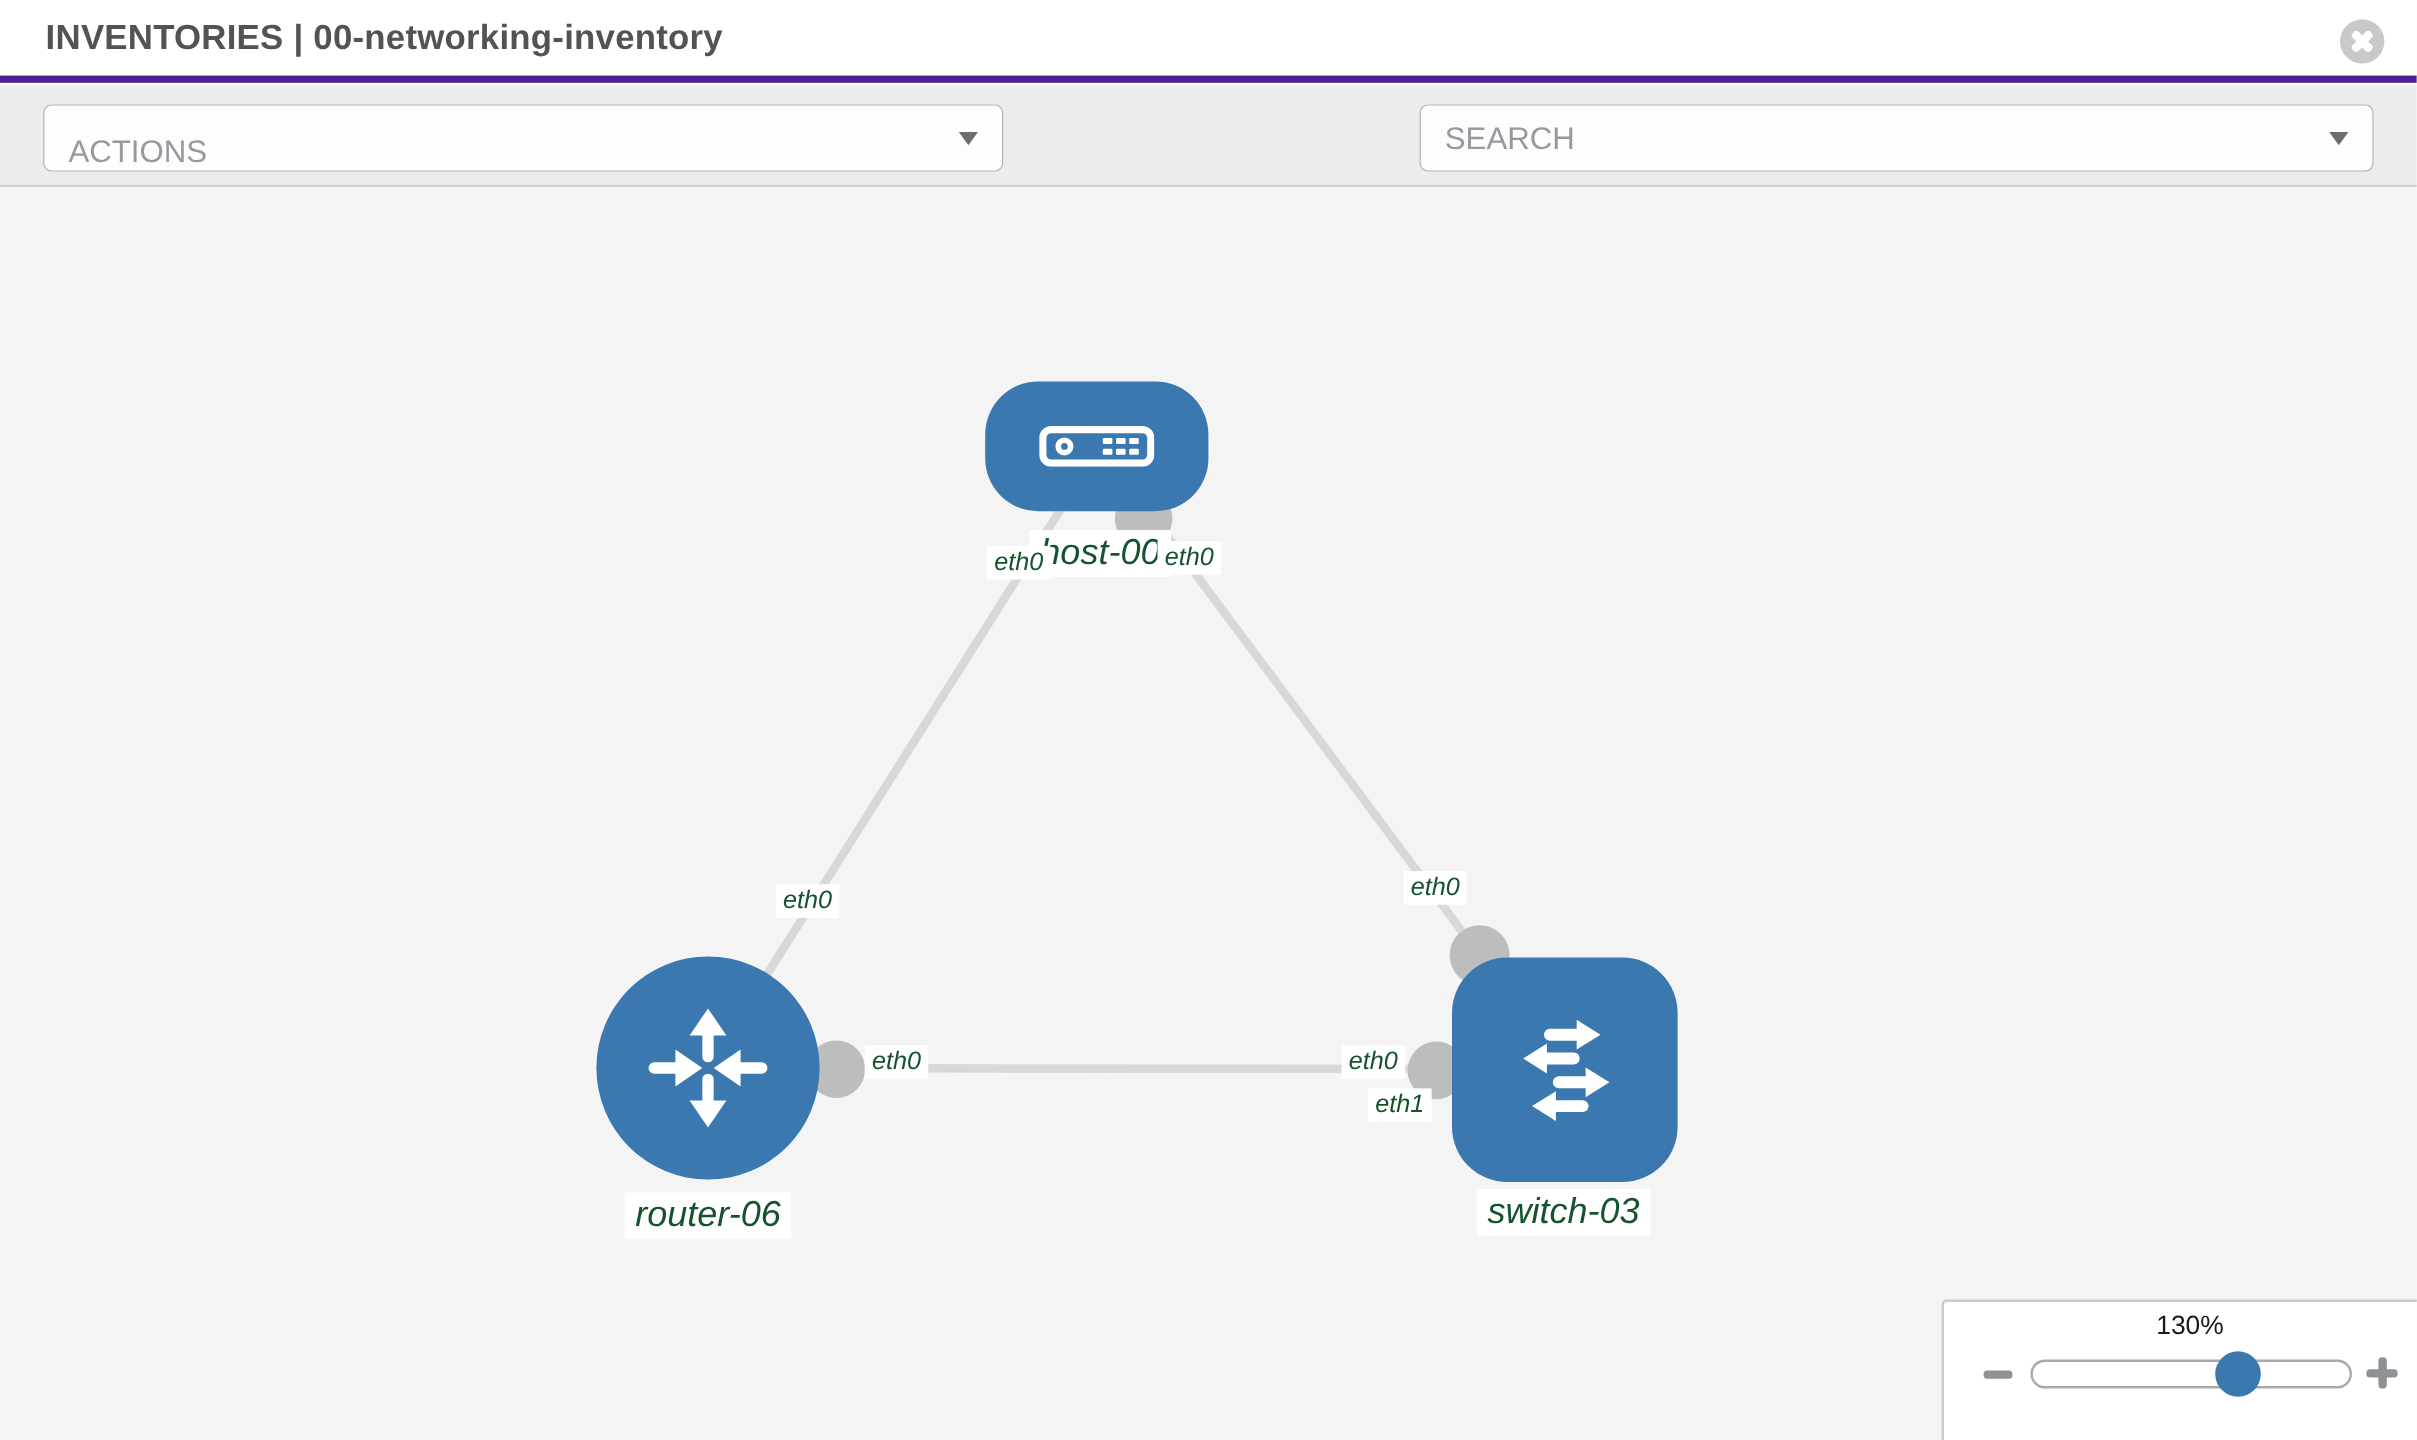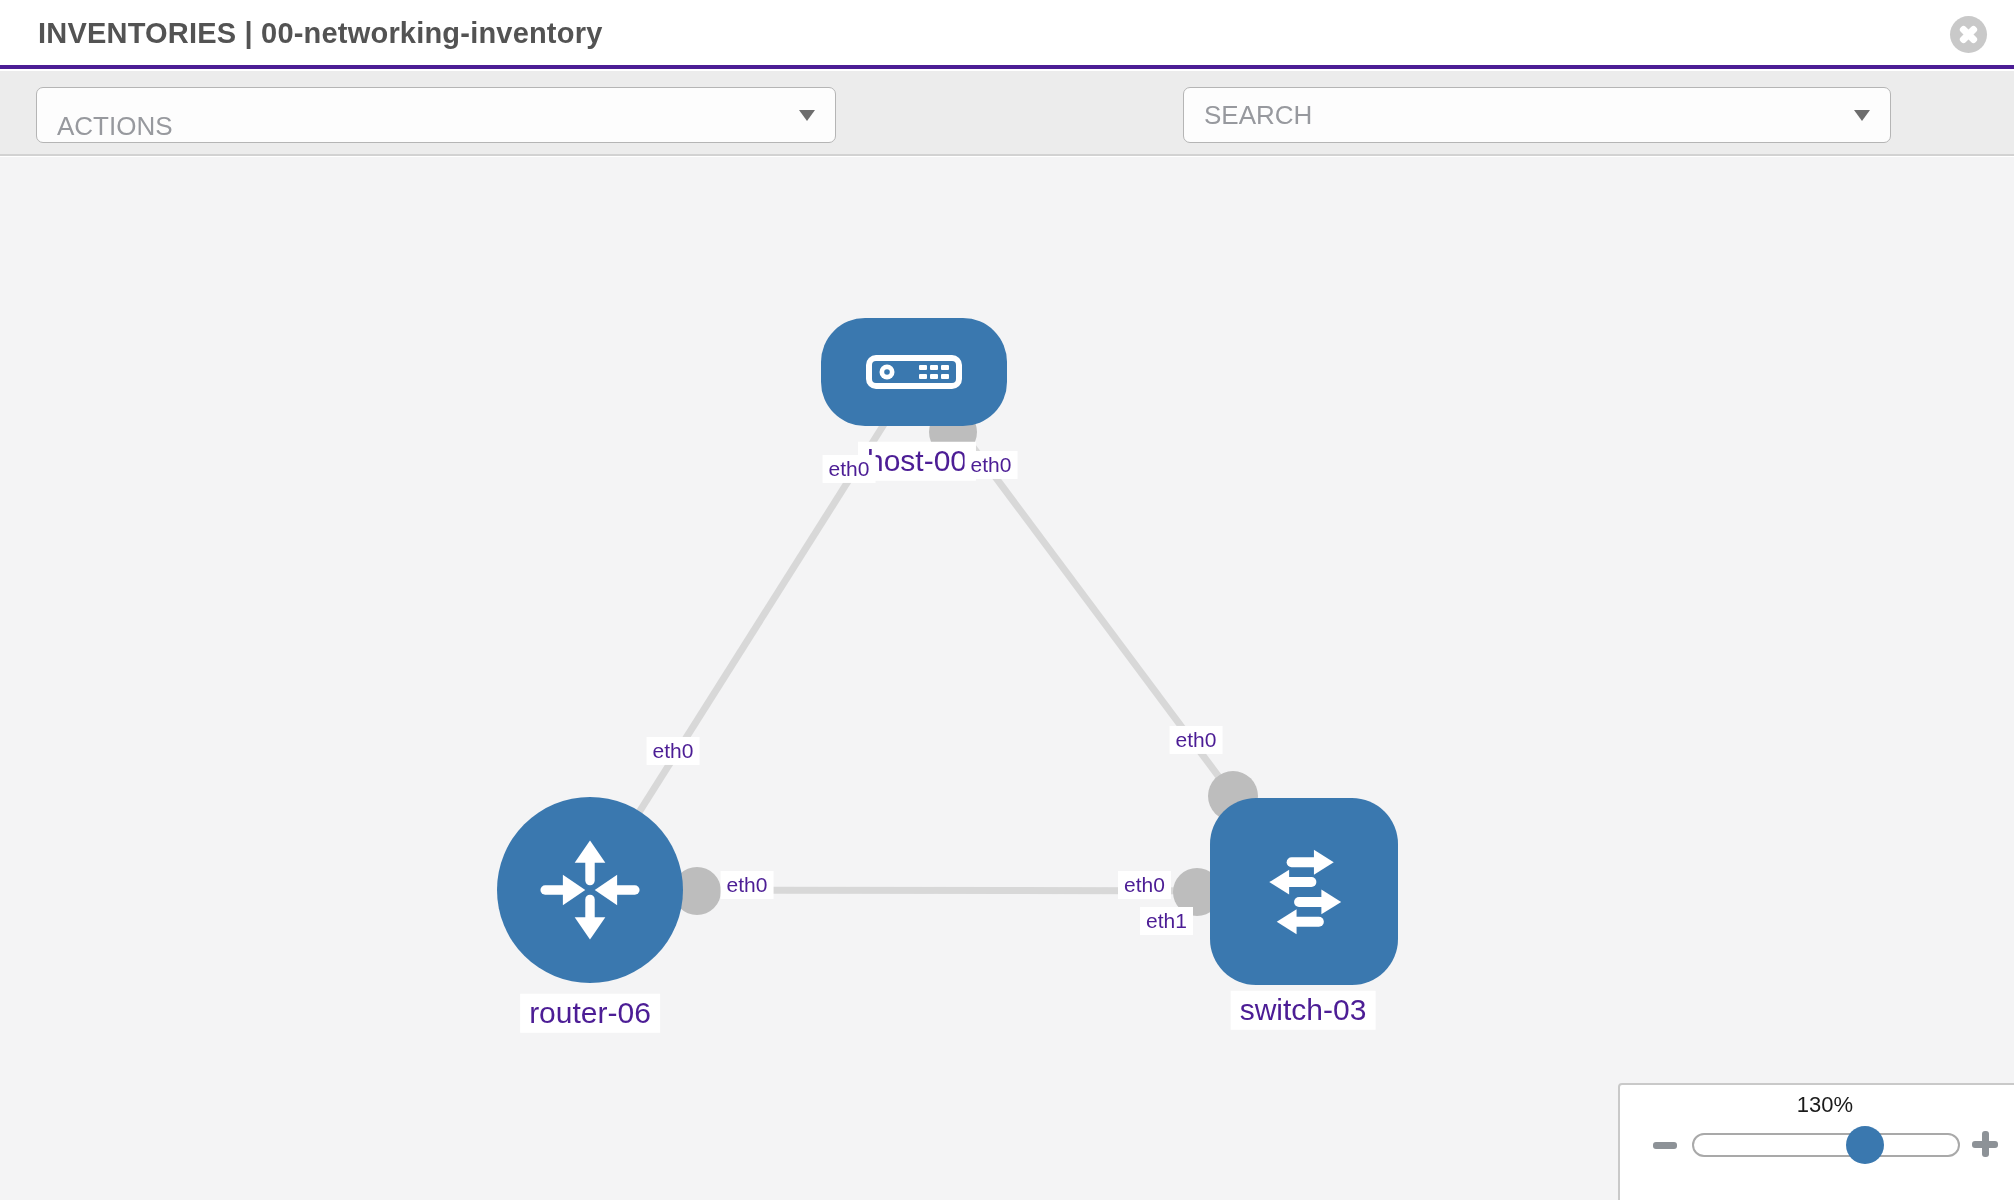--- a/index.html
+++ b/index.html
@@ -6,21 +6,21 @@
   html, body { width: 2014px; height: 1200px; overflow: hidden; }
   body {
     position: relative;
     font-family: "Liberation Sans", "DejaVu Sans", sans-serif;
     background: #ffffff;
   }
 
   
   .header {
     position: absolute; top: 0; left: 0; width: 2014px; height: 69px;
-    background: #ffffff; border-bottom: 4px solid #4c1d95; text-align: right;
+    background: #ffffff; border-bottom: 6px solid #4c1d95; text-align: right;
   }
   .page-title {
     position: absolute; left: 38px; top: 50%; transform: translateY(-50%);
     font-size: 29px; font-weight: bold; color: #535353; letter-spacing: 0.2px;
   }
   .close-btn {
     position: absolute; right: 27px; top: 16px; width: 37px; height: 37px;
     border-radius: 50%; background: #c9c9c9; cursor: pointer;
   }
   .close-btn::before, .close-btn::after {
@@ -35,21 +35,21 @@
     position: absolute; top: 71px; left: 0; width: 2014px; height: 85px;
     background: #ececec; border-bottom: 2px solid #d2d2d2;
   }
   .dropdown {
     position: absolute; top: 16px; height: 56px;
     background: #fdfdfd; border: 1px solid #b5b5b5; border-radius: 7px;
     display: flex; align-items: center; padding: 0 20px;
     color: #97999e; font-size: 26px; cursor: pointer;
   }
   .dropdown-actions { left: 36px;  width: 800px; align-items: flex-end; }
-  .dropdown-search  { left: 1183px; width: 708px; }
+  .dropdown-search  { left: 1183px; width: 795px; }
   .caret {
     position: absolute; right: 20px; top: 50%; margin-top: -5px;
     width: 0; height: 0;
     border-left: 8px solid transparent; border-right: 8px solid transparent;
     border-top: 11px solid #6d6d6d;
   }
   .tool-icon {
     position: absolute; top: 98px; width: 34px; height: 34px; cursor: pointer;
   }
   .tool-icon svg { width: 100%; height: 100%; fill: #878d94; }
@@ -68,21 +68,21 @@
   .node { position: absolute; background: #3a78af; display: flex; align-items: center; justify-content: center; cursor: pointer; }
   .node-host   { left: 821px;  top: 161px; width: 186px; height: 108px; border-radius: 44px; }
   .node-router { left: 497px;  top: 640px; width: 186px; height: 186px; border-radius: 50%; }
   .node-switch { left: 1210px; top: 641px; width: 188px; height: 187px; border-radius: 46px; }
   .node svg { display: block; }
   .arrow-line { stroke: #ffffff; stroke-width: 8; stroke-linecap: round; }
   .arrow-head { fill: #ffffff; }
 
   .chip {
     position: absolute; transform: translate(-50%, -50%);
-    background: #ffffff; color: #4c1d95; white-space: nowrap; line-height: 1.15;
+    background: #ffffff; color: #14532d; white-space: nowrap; line-height: 1.15; font-style: italic;
   }
   .name-chip { font-size: 30px; padding: 2px 9px; }
   .eth-chip  { font-size: 21px; padding: 2px 6px; }
   .chip.abs  { transform: none; }
 
   .chip-host   { left: 917px;  top: 304px; }
   .chip-router { left: 590px;  top: 856px; }
   .chip-switch { left: 1303px; top: 853px; }
 
   .eth-a-host    { left: 849px;  top: 312px; }

